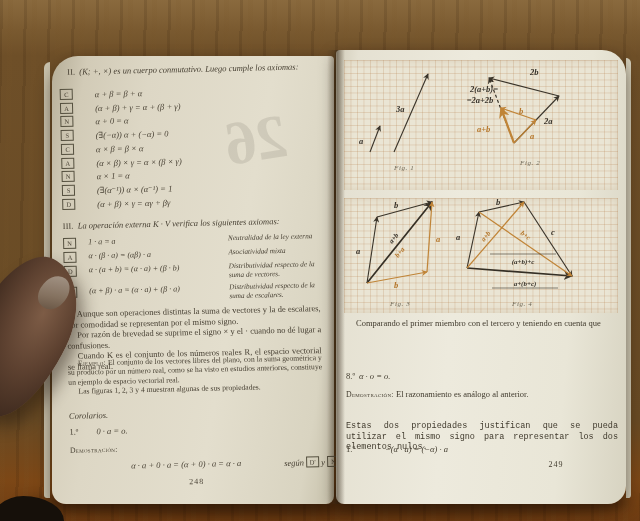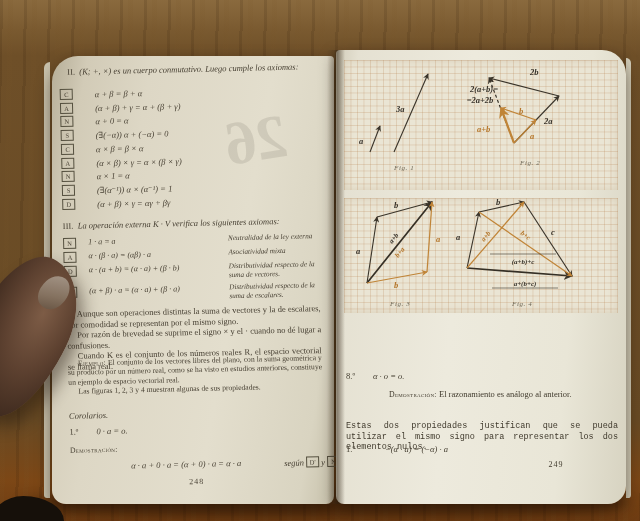--- a/index.html
+++ b/index.html
@@ -202,28 +202,29 @@
           <text class="svgl" x="207" y="37">c</text>
           <text class="svgl svgs svglO" transform="translate(140,44) rotate(-50)">a+b</text>
           <text class="svgl svgs svglO" transform="translate(176,36) rotate(36)">b+c</text>
           <text class="svgl svgs" x="179" y="66" text-anchor="middle">(a+b)+c</text>
           <text class="svgl svgs" x="181" y="88" text-anchor="middle">a+(b+c)</text>
           <text class="svgcap" x="168" y="108">Fig. 4</text>
         </svg>
       </div>
 
       <div class="t" style="left:10px;top:268px;width:272px;">
+        <div style="text-indent:10px;">Comparando el primer miembro con el tercero y teniendo en cuenta que</div>
       </div>
 
 
       <div class="t" style="left:10px;top:321px;">
-        <span>8.º</span><span class="it" style="margin-left:18px;">α · o = o.</span>
-      </div>
-
-      <div class="t" style="left:10px;top:339px;margin-left:43px;">
+        <span>8.º</span><span class="it" style="margin-left:4px;">α · o = o.</span>
+      </div>
+
+      <div class="t" style="left:10px;top:339px;">
         <span class="sc" style="font-size:7.8px;">Demostración:</span>
         <span>El razonamiento es análogo al anterior.</span>
       </div>
 
 
       <div class="t" style="left:10px;top:371px;width:272px;text-align:justify;font-family:Liberation Mono, monospace;">Estas dos propiedades justifican que se pueda utilizar el mismo signo para representar los dos elementos nulos.</div>
 
       <div class="t" style="left:10px;top:394px;">
         <span>1.º</span><span class="it" style="margin-left:30px;">−(α · a) = (−α) · a</span>
       </div>

